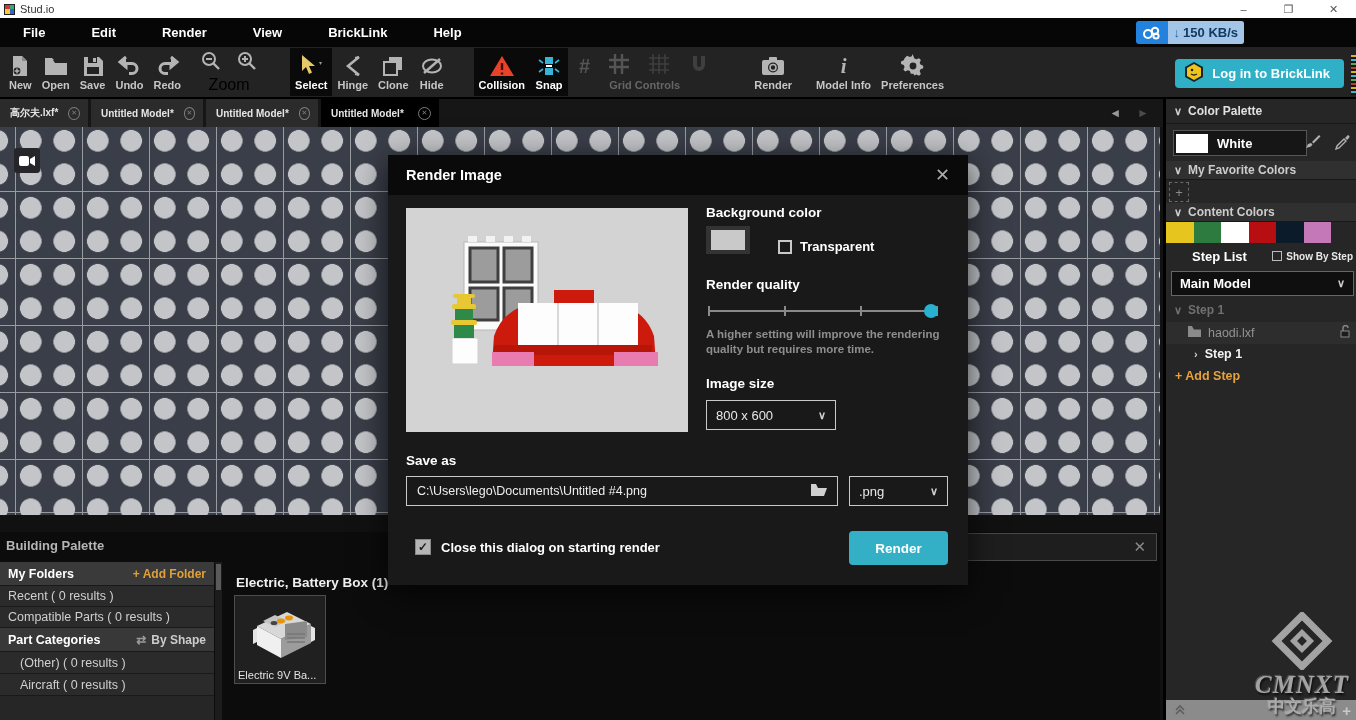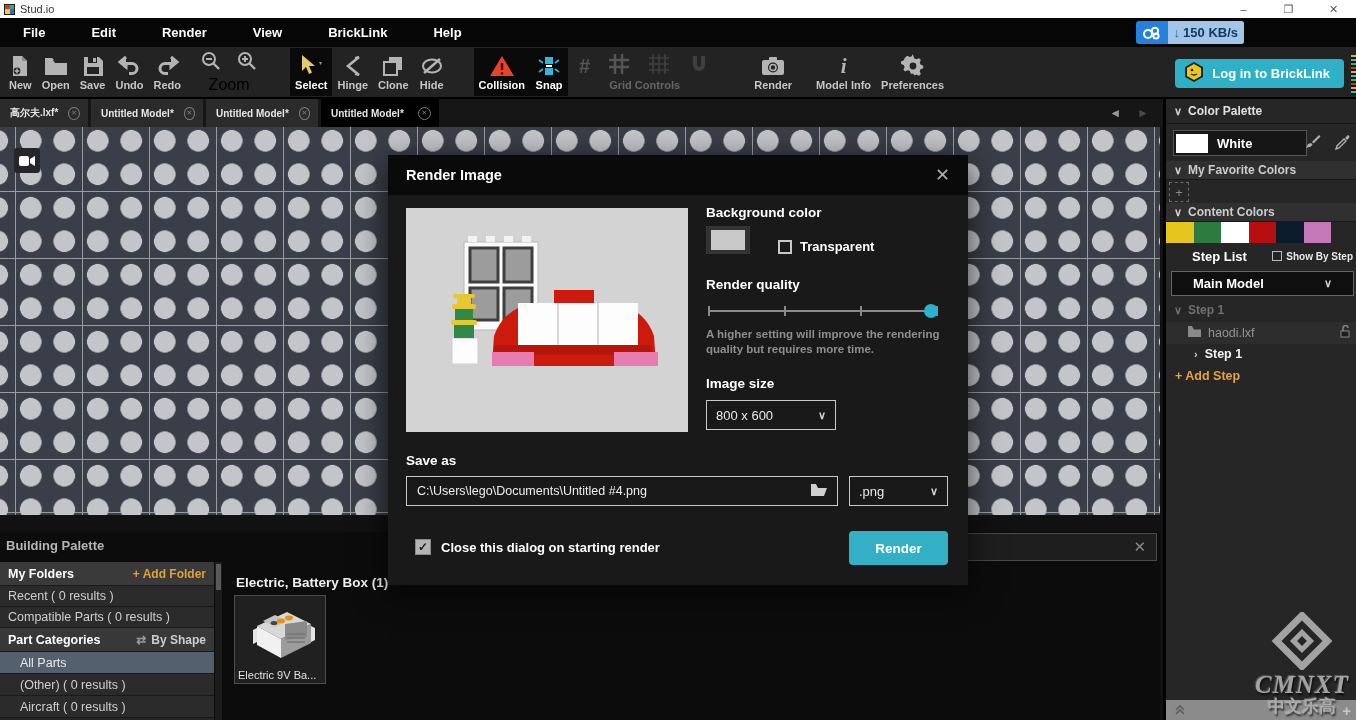--- a/index.html
+++ b/index.html
@@ -111,21 +111,21 @@
     color:#8a8a8a; display:flex; align-items:center; justify-content:center; font-size:13px; }
   .cc-row { position:absolute; left:0; top:104px; width:193px; }
   .swatches { position:absolute; left:0; top:123px; height:21px; display:flex; }
   .swatches i { width:27.5px; height:21px; display:block; }
   .steplist-hdr { position:absolute; left:0; top:147px; width:193px; height:20px; background:#262626;
     display:flex; align-items:center; justify-content:space-between; padding:0 6px 0 26px; }
   .steplist-hdr .sl { color:#fff; font-weight:bold; font-size:13px; }
   .sbs { display:flex; align-items:center; gap:4px; color:#e8e8e8; font-size:10px; font-weight:bold; }
   .cb-sm { width:10px; height:10px; border:1px solid #bbb; background:transparent; }
   .model-select { position:absolute; left:5px; top:172px; width:183px; height:25px; background:#0f0f0f;
-    border:1px solid #666; display:flex; align-items:center; justify-content:space-between; padding:0 21px; }
+    border:1px solid #666; display:flex; align-items:center; justify-content:space-between; padding:0 8px; }
   .model-select .mv { color:#fff; font-weight:bold; font-size:13px; }
   .step-muted { position:absolute; left:8px; top:204px; color:#707070; font-weight:bold;
     display:flex; gap:6px; align-items:center; }
   .haodi-row { position:absolute; left:0; top:223px; width:193px; height:22px; background:#2d2d2d;
     display:flex; align-items:center; gap:7px; padding-left:22px; color:#929292; font-size:12.5px; }
   .step-white { position:absolute; left:28px; top:248px; color:#f2f2f2; font-weight:bold; font-size:12.5px;
     display:flex; gap:7px; align-items:center; }
   .add-step { position:absolute; left:9px; top:270px; color:#e6a23c; font-weight:bold; font-size:12.5px; }
   .rp-bottom { position:absolute; left:0; bottom:0; width:193px; height:20px; background:#8b8b8b;
     display:flex; align-items:center; justify-content:space-between; padding:0 8px; }
@@ -445,23 +445,20 @@
       <div class="cat-row">
           <span>Compatible Parts ( 0 results )</span>
         </div>
       <div class="cat-row hdr" style="background:#383838">
         <span>Part Categories</span>
         <span class="byshape">
             <span style="color:#9a9a9a">⇄</span>
             <span>By Shape</span>
           </span>
       </div>
-      <div class="cat-row sel" style="height:22px">
-          <span>All Parts</span>
-        </div>
       <div class="cat-row sub" style="height:22px">
           <span>(Other) ( 0 results )</span>
         </div>
       <div class="cat-row sub" style="height:22px">
           <span>Aircraft ( 0 results )</span>
         </div>
     </div>
     <div class="v-scroll">
         <div class="v-thumb"></div>
       </div>

